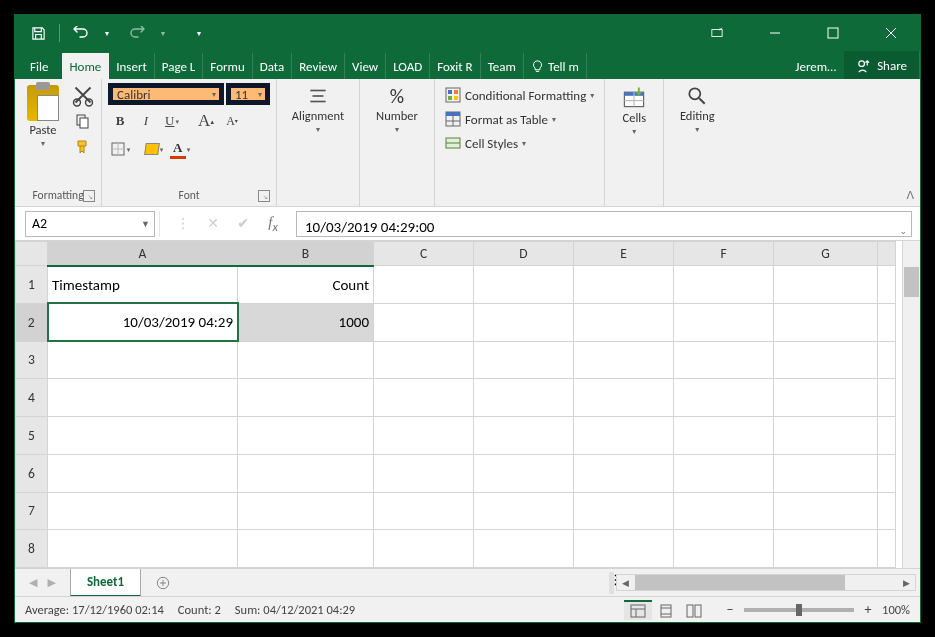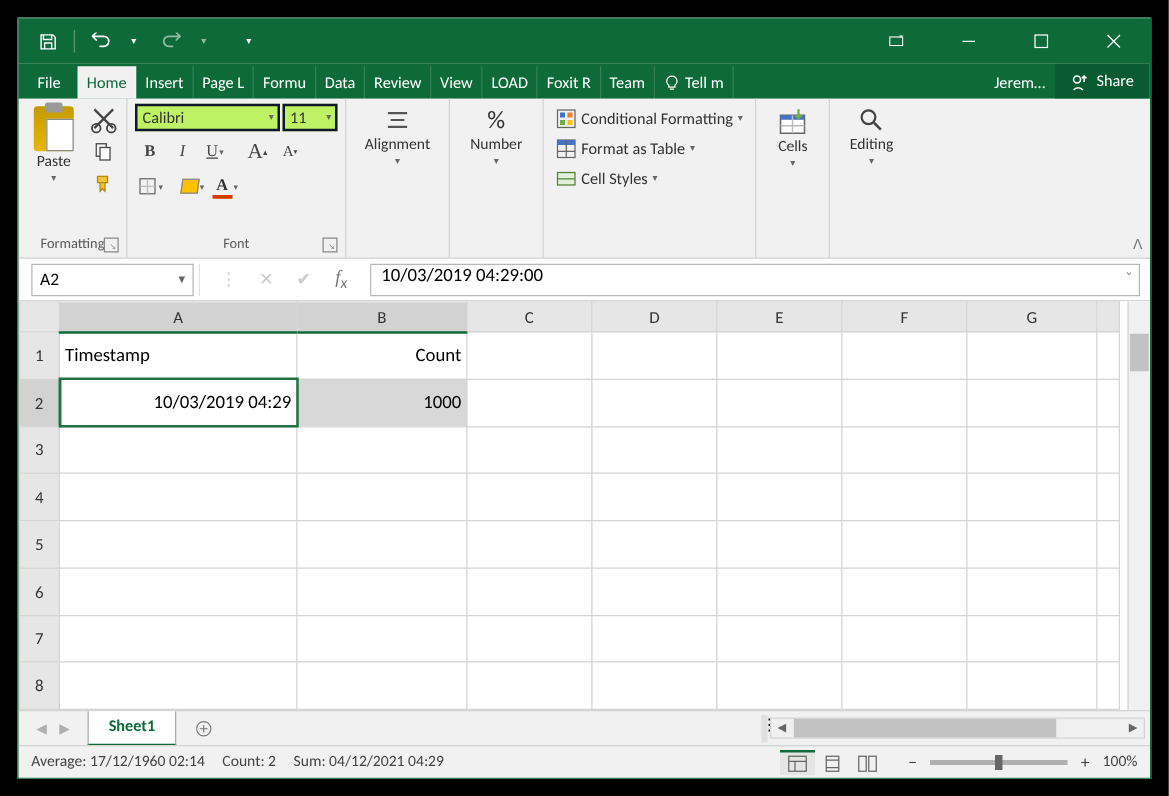--- a/index.html
+++ b/index.html
@@ -29,21 +29,21 @@
   .ribbon { background: #f1f1f1; height: 128px; border-bottom: 1px solid #d4d4d4; display: flex; position: relative; }
   .ribbon-collapse { position: absolute; right: 6px; bottom: 4px; color: #777; font-size: 11px; cursor: pointer; }
   .group { display: flex; flex-direction: column; border-right: 1px solid #d4d4d4; padding: 4px 6px 2px; }
   .group-body { flex: 1; display: flex; align-items: flex-start; gap: 6px; }
   .group-label { text-align: center; font-size: 11.5px; color: #5a5a5a; padding: 2px 0; position: relative; }
   .group-label .dlg { position: absolute; right: 0; bottom: 2px; width: 12px; height: 12px; border: 1px solid #888; font-size: 6px; display: flex; align-items: flex-end; justify-content: flex-end; color: #888; padding: 0 1px 0 0; }
   
   .vstack { display: flex; flex-direction: column; gap: 2px; }
   .hstack { display: flex; align-items: center; gap: 2px; }
   .rsmall { width: 24px; height: 24px; display: flex; align-items: center; justify-content: center; color: #444; font-size: 13px; }
-  .rcombo { height: 22px; border: 2px solid #0f172a; background: #bef264; display: flex; align-items: center; padding: 0 4px; font-size: 13px; color: #333; position: relative; }
+  .rcombo { height: 22px; border: 5px solid #0f172a; background: #fdba74; display: flex; align-items: center; padding: 0 4px; font-size: 13px; color: #333; position: relative; }
   .rcombo .caret { position: absolute; right: 3px; font-size: 8px; color: #666; }
   .rbig { display: flex; flex-direction: column; align-items: center; justify-content: center; gap: 2px; padding: 2px 6px; font-size: 12.5px; color: #333; text-align: center; line-height: 1.1; }
   .rbig .caret { font-size: 8px; color: #666; }
   .rtext { font-size: 13px; color: #333; padding: 2px 4px; display: flex; align-items: center; gap: 4px; }
   .rtext .caret { font-size: 8px; color: #666; }
   
   
   .paste-ico {
     width: 32px; height: 36px; position: relative;
     background: linear-gradient(#c49a00,#e8b800);
@@ -61,21 +61,21 @@
   .fill-yellow { width: 14px; height: 12px; background: #ffc000; display: inline-block; border: 1px solid #888; transform: skew(-8deg); }
   
   
   .fbar-row { height: 34px; border-bottom: 1px solid #d4d4d4; display: flex; align-items: center; background: #fff; }
   .namebox { width: 130px; height: 26px; border: 1px solid #b8b8b8; margin: 0 4px 0 10px; background: #fff; display: flex; align-items: center; padding: 0 3px 0 6px; font-size: 14px; position: relative; }
   .namebox .caret { position: absolute; right: 4px; color: #666; font-size: 9px; }
   .fbar-btns { display: flex; align-items: center; gap: 0; padding: 0 8px; border-left: 1px solid #e5e5e5; }
   .fbar-btn { width: 30px; height: 26px; display: flex; align-items: center; justify-content: center; color: #999; font-size: 14px; }
   .fbar-btn.dis { color: #ccc; }
   .fx { font-style: italic; font-family: "Times New Roman", serif; color: #777; font-size: 15px; }
-  .formula-input { flex: 1; height: 26px; border: 1px solid #b8b8b8; margin-right: 8px; padding: 0 8px; font-size: 15px; background: #fff; display: flex; align-items: flex-start; position: relative; }
+  .formula-input { flex: 1; height: 26px; border: 1px solid #b8b8b8; margin-right: 8px; padding: 0 8px; font-size: 15px; background: #fff; display: flex; align-items: flex-end; position: relative; }
   .formula-expand { position: absolute; right: 4px; color: #777; font-size: 9px; }
   
   
   .grid-wrap { flex: 1; display: flex; position: relative; background: #fff; overflow: hidden; }
   .grid-wrap::after { content: ""; position: absolute; top: 0; right: 0; width: 17px; bottom: 0; background: #f0f0f0; border-left: 1px solid #d4d4d4; }
   .vsb-thumb { position: absolute; right: 1px; width: 15px; top: 26px; height: 30px; background: #c2c2c2; z-index: 10; }
   
   table.sheet { border-collapse: collapse; table-layout: fixed; }
   table.sheet th, table.sheet td { border: 1px solid #d4d4d4; font-size: 15px; font-family: Calibri, sans-serif; height: 28px; padding: 0 4px; background: #fff; font-weight: normal; }
   table.sheet thead th { background: #e6e6e6; color: #333; text-align: center; height: 24px; font-size: 13.5px; }

